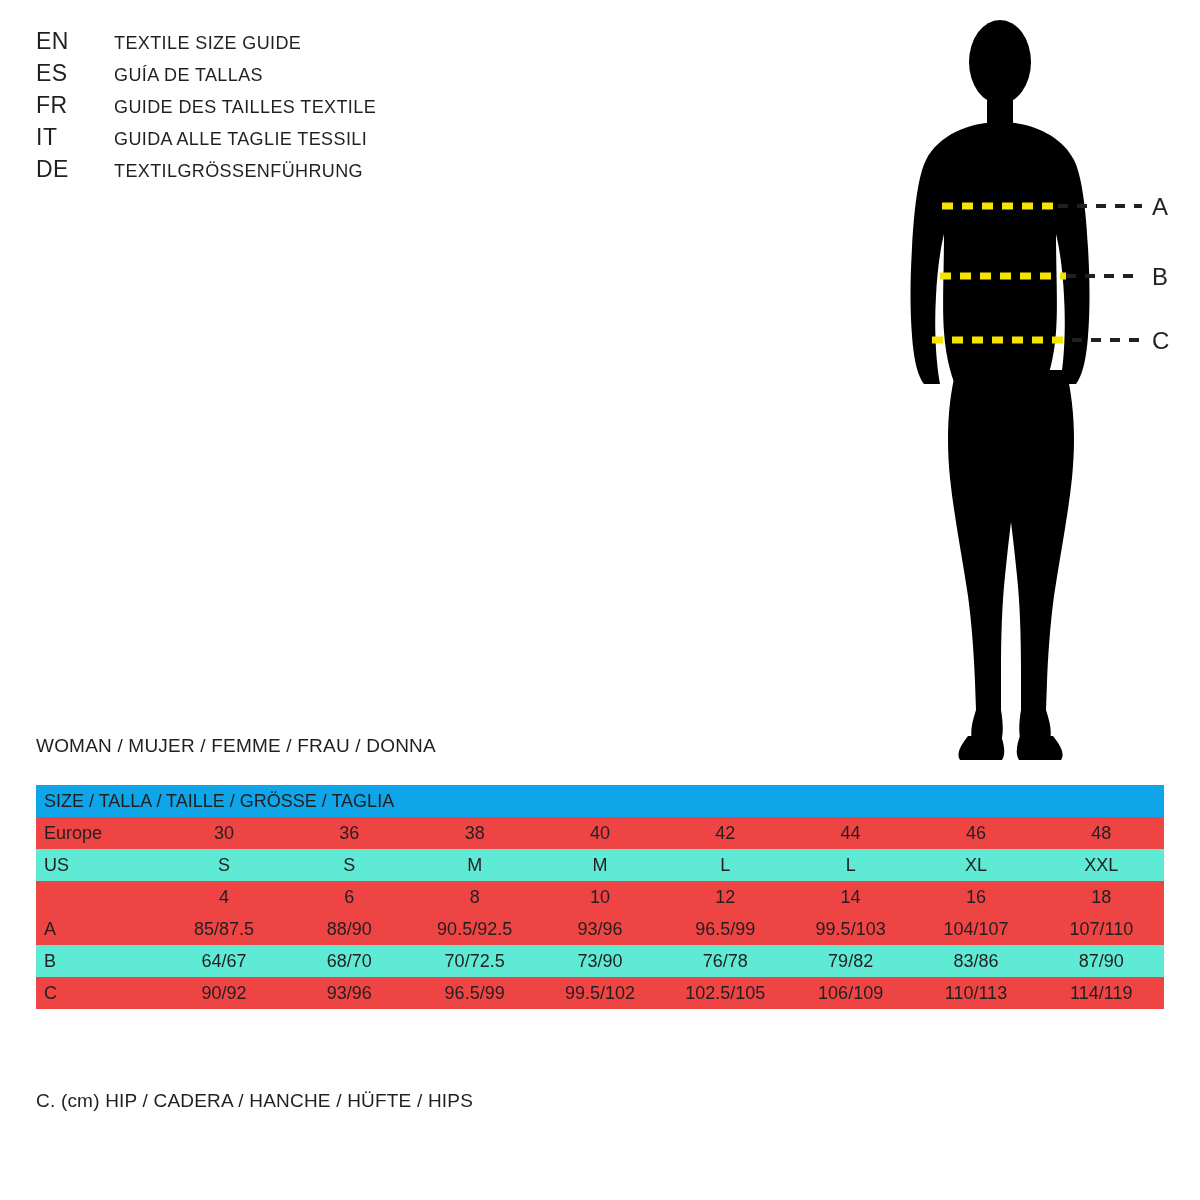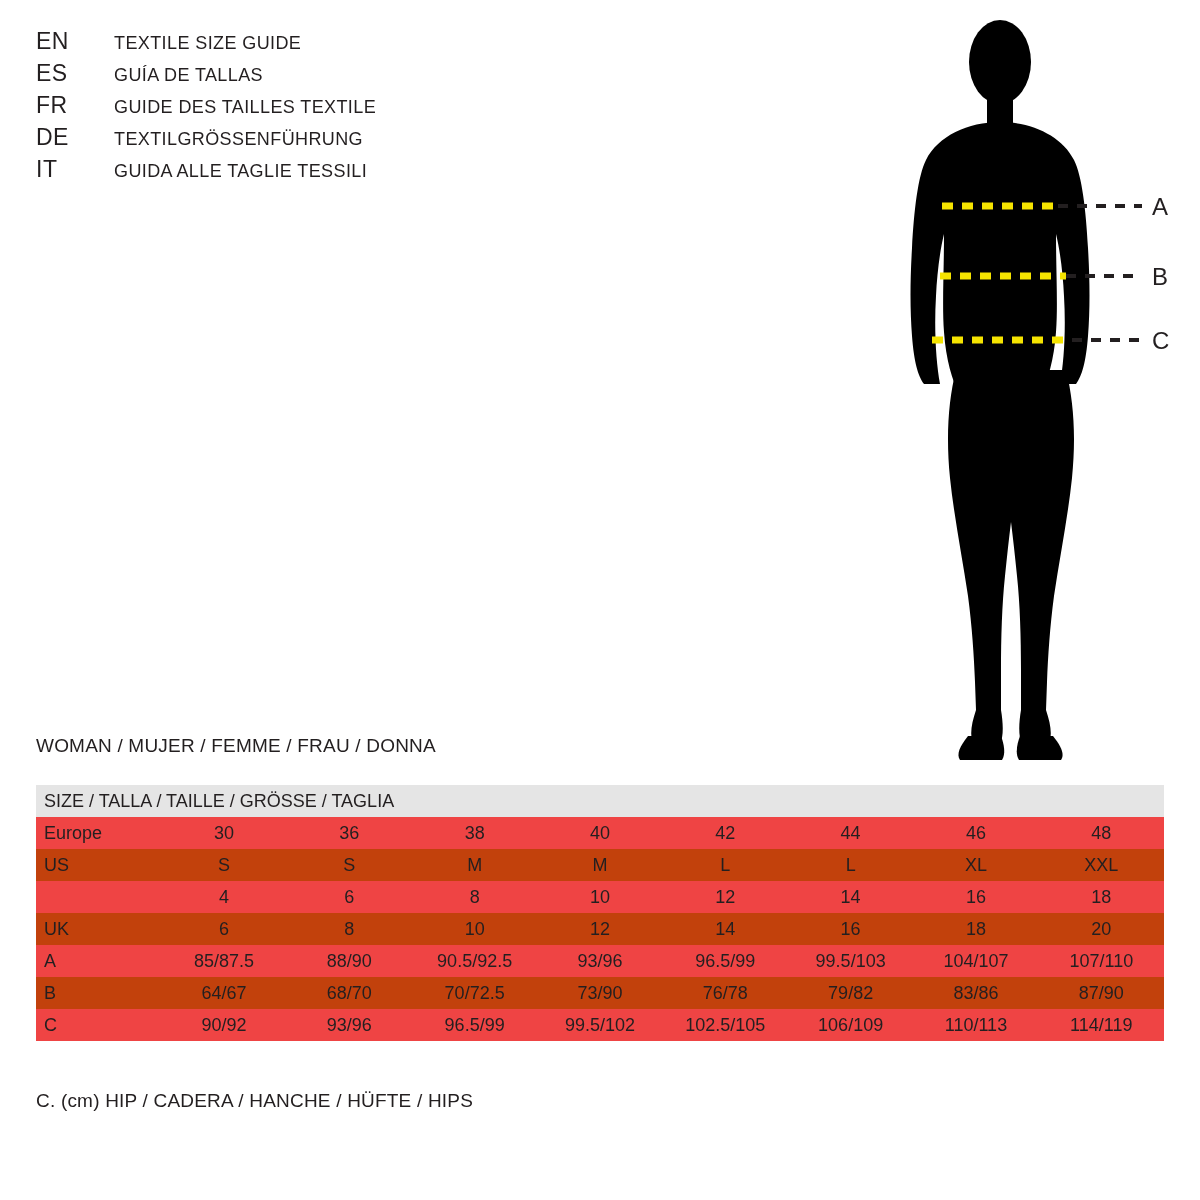--- a/index.html
+++ b/index.html
@@ -79,29 +79,29 @@
   }
   td, th {
     font-size: 18px;
     font-weight: normal;
     color: #231f20;
     padding: 0;
     height: 32px;
     vertical-align: middle;
   }
   .row-head {
-    background: #e5e5e5;
+    background: #0ea5e9;
   }
   .row-head td {
     text-align: left;
     padding-left: 8px;
     font-size: 18px;
   }
   .row-alt { background: #ef4444; }
-  .row-plain { background: #c2410c; }
+  .row-plain { background: #5eead4; }
   td.lbl {
     text-align: left;
     padding-left: 8px;
     width: 185px;
   }
   td.val { text-align: center; }
 
   
   #legend-block {
     position: absolute;
@@ -126,26 +126,26 @@
   </div>
   <div class="title-row">
     <span class="title-lang">ES</span>
     <span class="title-text">GUÍA DE TALLAS</span>
   </div>
   <div class="title-row">
     <span class="title-lang">FR</span>
     <span class="title-text">GUIDE DES TAILLES TEXTILE</span>
   </div>
   <div class="title-row">
+    <span class="title-lang">IT</span>
+    <span class="title-text">GUIDA ALLE TAGLIE TESSILI</span>
+  </div>
+  <div class="title-row">
     <span class="title-lang">DE</span>
     <span class="title-text">TEXTILGRÖSSENFÜHRUNG</span>
-  </div>
-  <div class="title-row">
-    <span class="title-lang">IT</span>
-    <span class="title-text">GUIDA ALLE TAGLIE TESSILI</span>
   </div>
 </div>
 
 <div id="figure-block">
   <svg id="figure-svg" width="330" height="760" viewBox="0 0 330 760">
 
     <g fill="#000000">
 
       <ellipse cx="140" cy="52" rx="31" ry="42"></ellipse>
 
@@ -249,31 +249,20 @@
         <td class="val">4</td>
         <td class="val">6</td>
         <td class="val">8</td>
         <td class="val">10</td>
         <td class="val">12</td>
         <td class="val">14</td>
         <td class="val">16</td>
         <td class="val">18</td>
       </tr>
 
-      <tr class="row-plain">
-        <td class="lbl">UK</td>
-        <td class="val">6</td>
-        <td class="val">8</td>
-        <td class="val">10</td>
-        <td class="val">12</td>
-        <td class="val">14</td>
-        <td class="val">16</td>
-        <td class="val">18</td>
-        <td class="val">20</td>
-      </tr>
 
       <tr class="row-alt">
         <td class="lbl">A</td>
         <td class="val">85/87.5</td>
         <td class="val">88/90</td>
         <td class="val">90.5/92.5</td>
         <td class="val">93/96</td>
         <td class="val">96.5/99</td>
         <td class="val">99.5/103</td>
         <td class="val">104/107</td>

